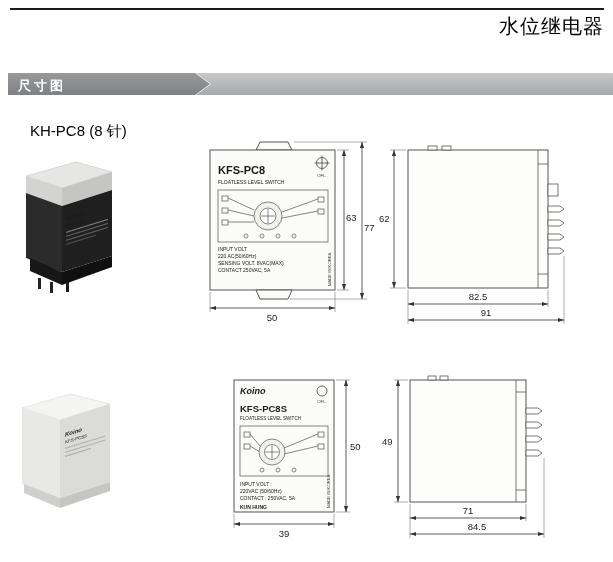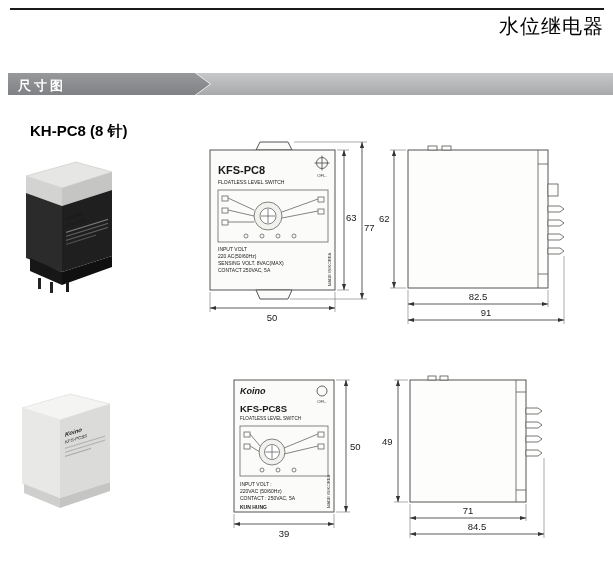--- a/index.html
+++ b/index.html
@@ -9,21 +9,21 @@
   .header-rule{position:absolute;left:10px;right:9px;top:8px;border-top:2px solid #1a1a1a}
   .page-title{position:absolute;right:9px;top:13px;font-size:20px;font-weight:normal;letter-spacing:1px;color:#000}
   .ribbon-tail{position:absolute;left:196px;right:0;top:73px;height:22px;
     background:linear-gradient(180deg,#c7c8ca,#a8a9ab);
     clip-path:polygon(0 0,100% 0,100% 100%,0 100%,15px 50%)}
   .ribbon{position:absolute;left:8px;top:73px;width:202px;height:22px;
     background:linear-gradient(180deg,#98999b,#808184);
     clip-path:polygon(0 0,187px 0,202px 50%,187px 100%,0 100%);
     display:flex;align-items:flex-end}
   .ribbon-text{color:#fff;font-size:13px;font-weight:bold;letter-spacing:3px;padding-left:10px}
-  .sec-heading{position:absolute;left:30px;font-size:15px;font-weight:bold;color:#000}
+  .sec-heading{position:absolute;left:30px;font-size:15px;font-weight:normal;color:#000}
   .svg-abs{position:absolute}
   svg text{font-family:"Liberation Sans","DejaVu Sans",sans-serif;fill:#1a1a1a}
   .t-model{font-size:11px;font-weight:bold}
   .t-model2{font-size:9.5px;font-weight:bold}
   .t-brand{font-size:9px;font-weight:bold;font-style:italic}
   .t5{font-size:5px}
   .t45{font-size:4.6px}
   .t4{font-size:4.2px;fill:#333}
   .t-dim{font-size:9.5px}
   .t-photo-brand{font-size:6px;font-weight:bold;font-style:italic}

